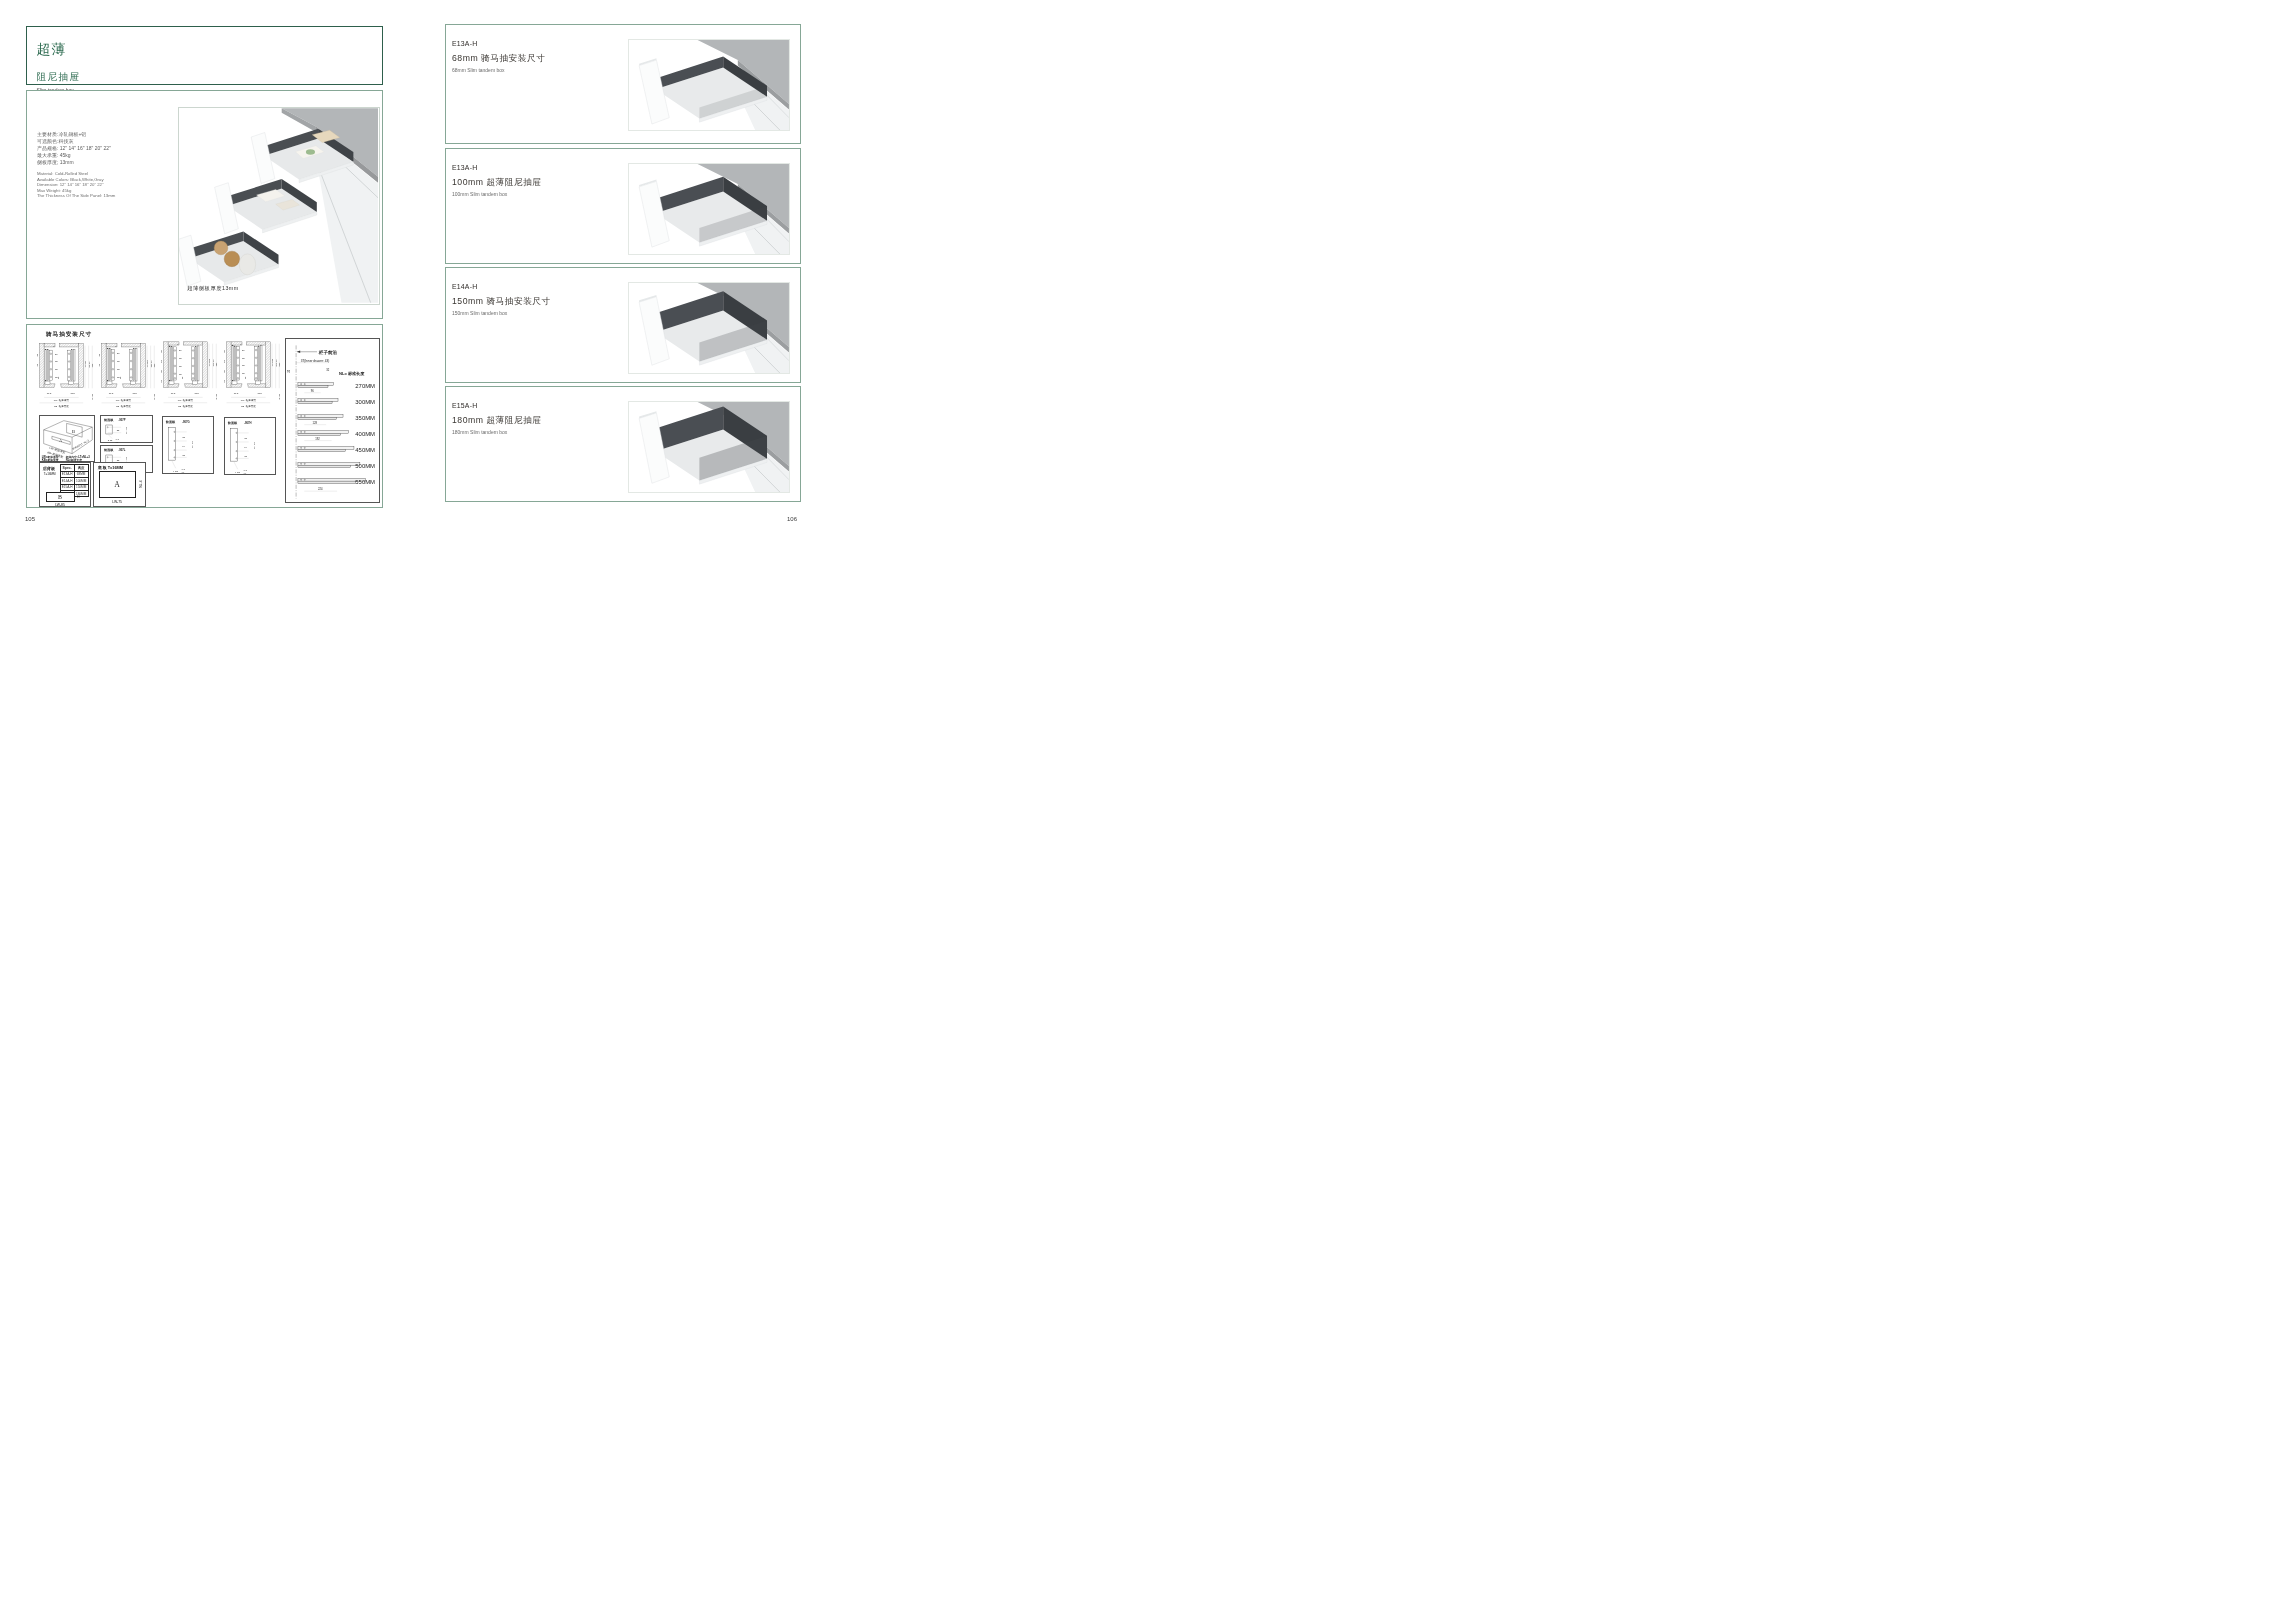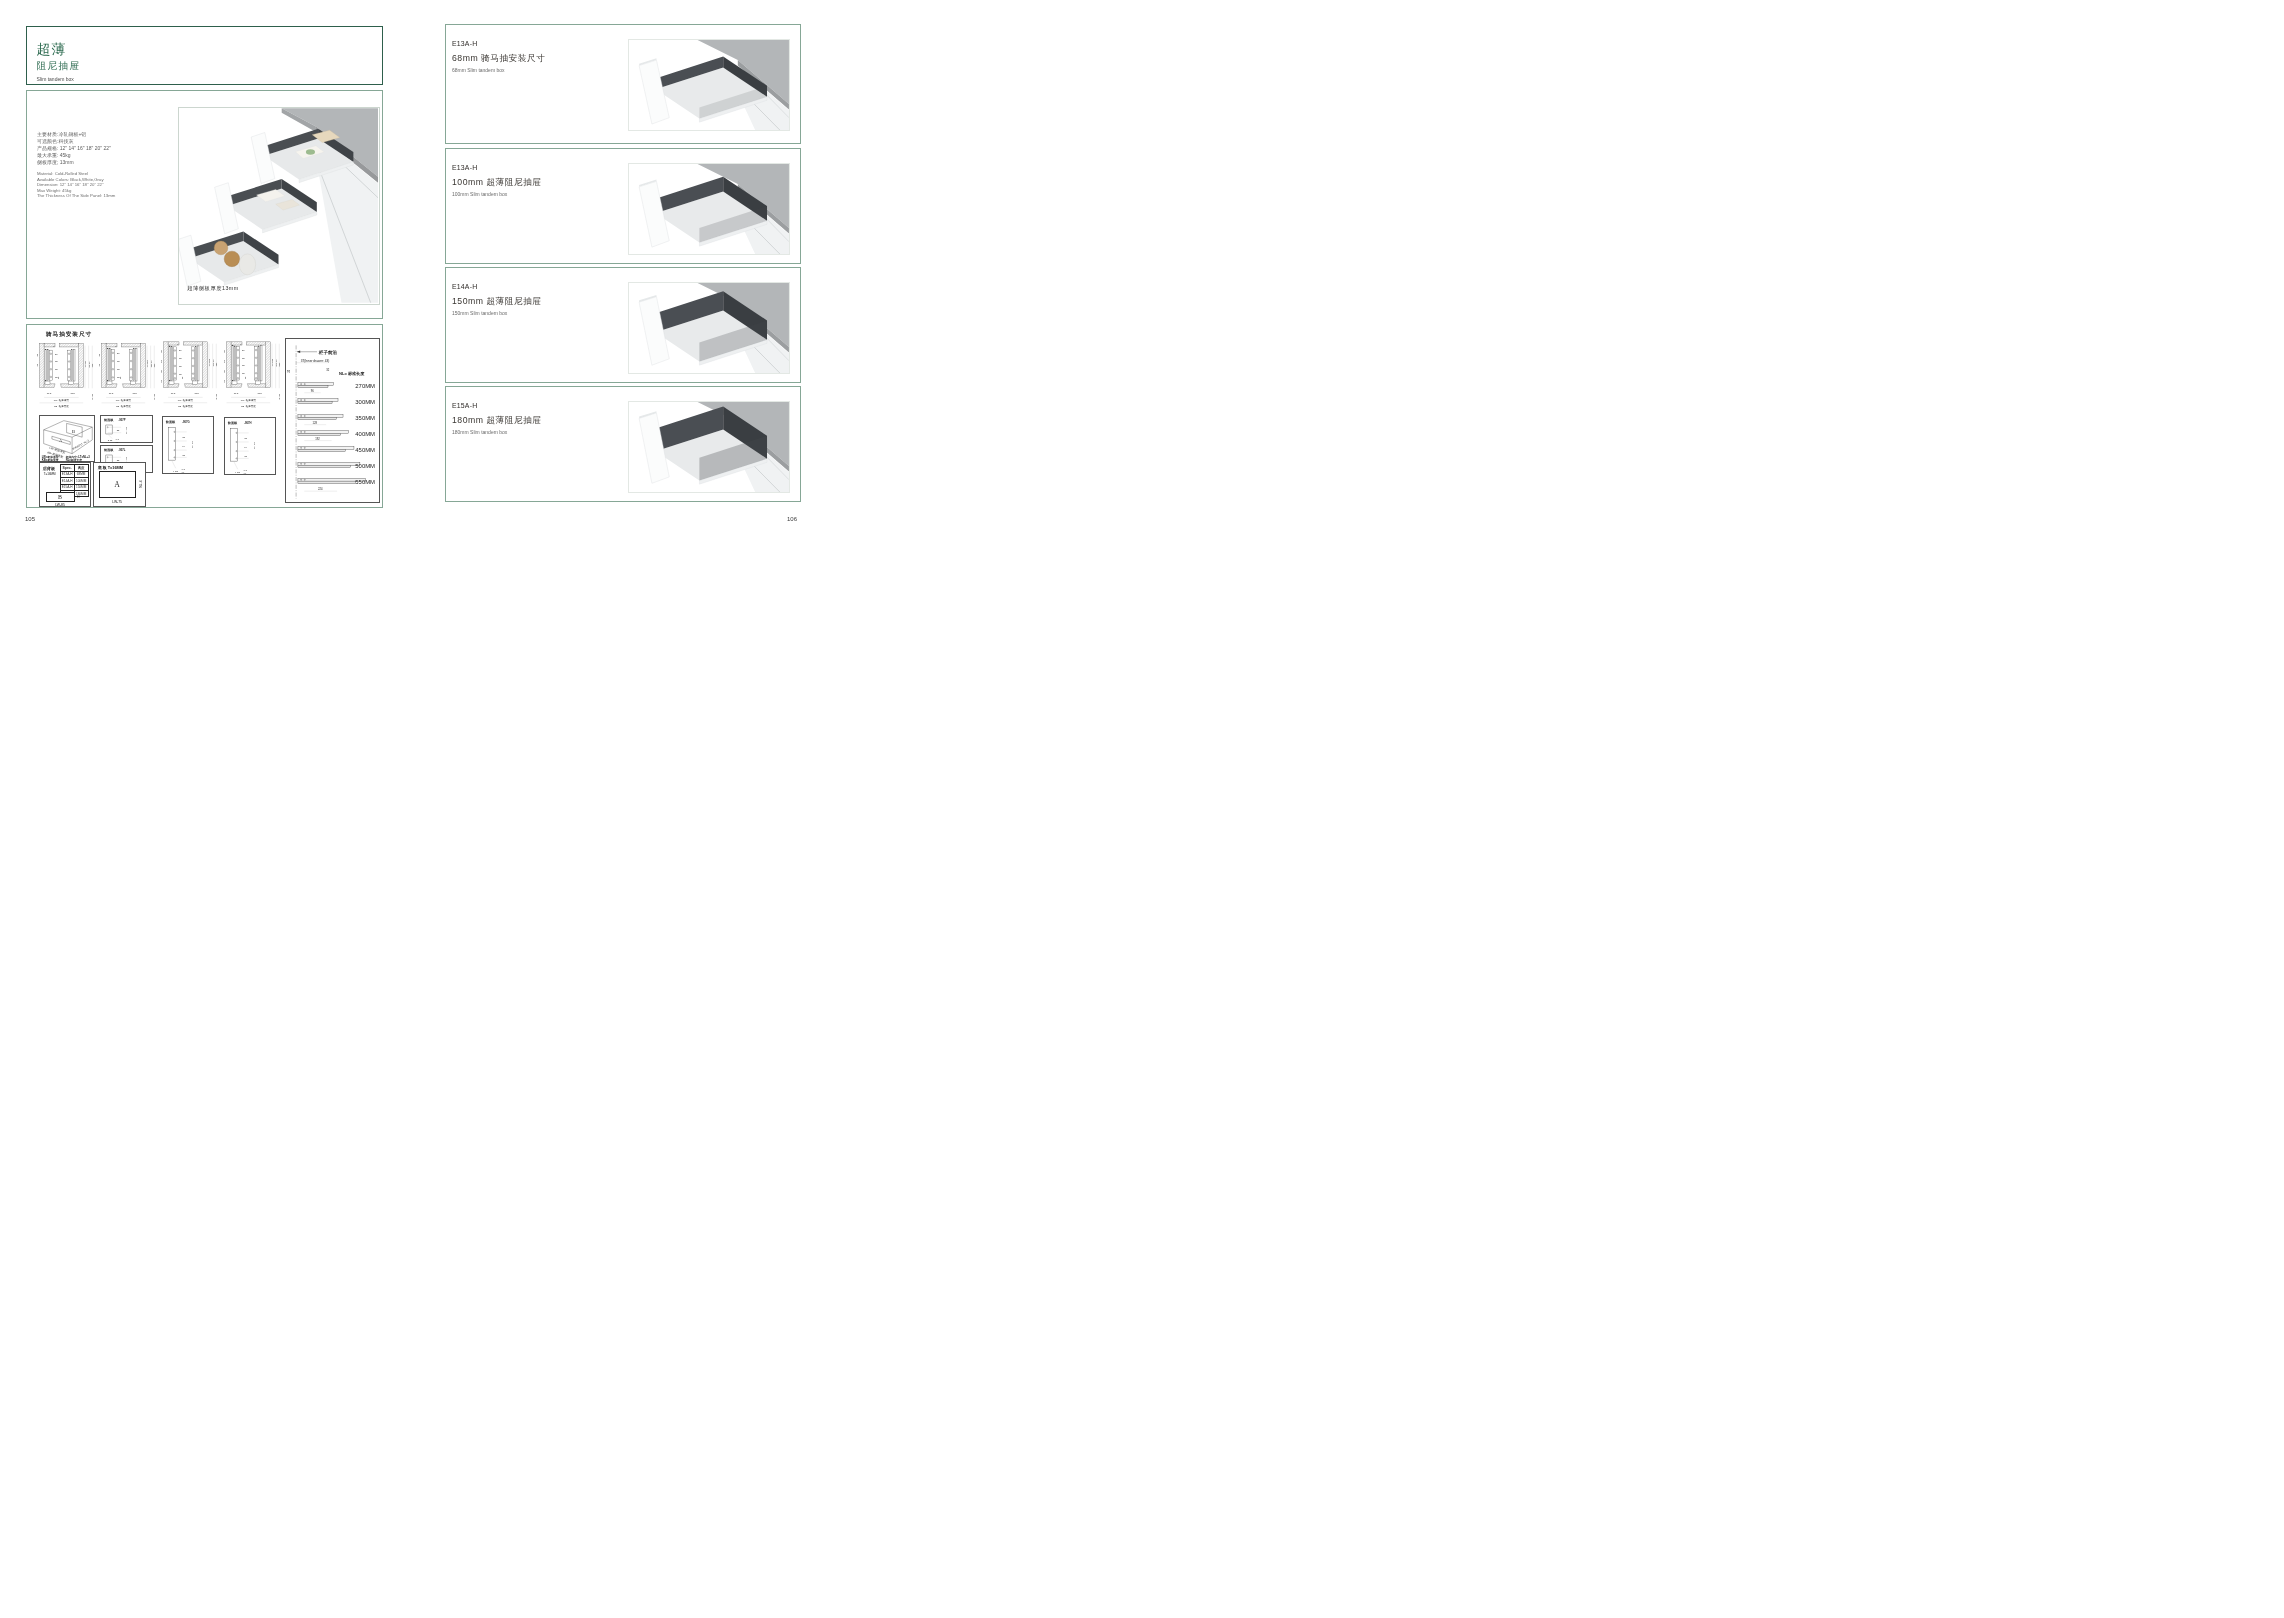--- a/index.html
+++ b/index.html
@@ -4,21 +4,21 @@
 <style>
   html,body{margin:0;padding:0;background:#ffffff;}
   .sheet{position:relative;width:827px;height:539px;background:#fff;overflow:hidden;
          font-family:"Liberation Sans","DejaVu Sans",sans-serif;color:#333;}
   .abs{position:absolute;}
   .bx{position:absolute;background:#fff;border:0.5px solid var(--border-light,#7fa08f);box-sizing:border-box;}
   .bx.dark{border-color:var(--border-green,#2e5f4c);}
   .green{color:var(--accent-green,#2c6a4f);}
   
   .h-cn{font-size:14px;font-weight:normal;letter-spacing:0.9px;line-height:1;}
-  .h-sub{font-size:9.6px;letter-spacing:1.4px;margin-top:5px;line-height:1;}
+  .h-sub{font-size:9.6px;letter-spacing:1.4px;margin-top:16px;line-height:1;}
   .h-en{font-size:5px;color:#4b4b4b;margin-top:6.4px;line-height:1;}
   
   .spec-cn{font-size:5px;color:#5d5d5d;line-height:6.9px;white-space:pre;}
   .spec-en{font-size:4.3px;color:#6e6e6e;line-height:5.6px;margin-top:5.5px;white-space:pre;}
   .photo{position:absolute;border:0.5px solid #ccd6cf;background:#fff;}
   .photo-caption{position:absolute;font-size:5.3px;color:#2f2f2f;letter-spacing:0.5px;}
   
   .draw-title{position:absolute;font-size:5.7px;font-weight:bold;color:#222;letter-spacing:0.9px;}
   .dbox{position:absolute;border:0.5px solid #555;box-sizing:border-box;background:#fff;}
   svg{display:block;}
@@ -592,21 +592,21 @@
       <polygon points="154,172 302,124 302,132 154,180" fill="#eef0f1" stroke="#d7dadc" stroke-width="0.6"></polygon>
       <polygon points="154,172 302,124 302,92 154,140" fill="#44484c" opacity="0.2"></polygon>
       <polygon points="22,50 60,38 60,34 22,46" fill="#e6e9ea"></polygon>
       <polygon points="22,50 60,38 88,168 50,182" fill="#fbfcfc" stroke="#d8dbdd" stroke-width="0.8"></polygon>
     </svg>
   </div>
 
   <div class="prow" style="top:267px;height:116px;">
     <div class="pinfo">
       <div class="pmodel">E14A-H</div>
-      <div class="pcn">150mm 超薄阻尼抽屉</div>
+      <div class="pcn">150mm 骑马抽安装尺寸</div>
       <div class="pen">150mm Slim tandem box</div>
     </div>
     <svg class="render" width="160" height="90" viewBox="0 0 350 197">
       <polygon points="150,0 350,0 350,140 238,44" fill="#b3b6b8"></polygon>
       <polygon points="238,44 350,140 350,152 238,56" fill="#9b9ea0"></polygon>
       <polygon points="240,58 350,154 350,197 276,197 240,120" fill="#f0f2f3"></polygon>
       <line x1="258" y1="76" x2="350" y2="170" stroke="#c5c9cb" stroke-width="1"></line>
       <line x1="240" y1="106" x2="330" y2="197" stroke="#b0b4b6" stroke-width="1"></line>
       <polygon points="58,108 206,60 302,124 154,172" fill="#e8eaeb"></polygon>
       <polygon points="206,60 302,124 302,82 206,18" fill="#3a3e42"></polygon>

